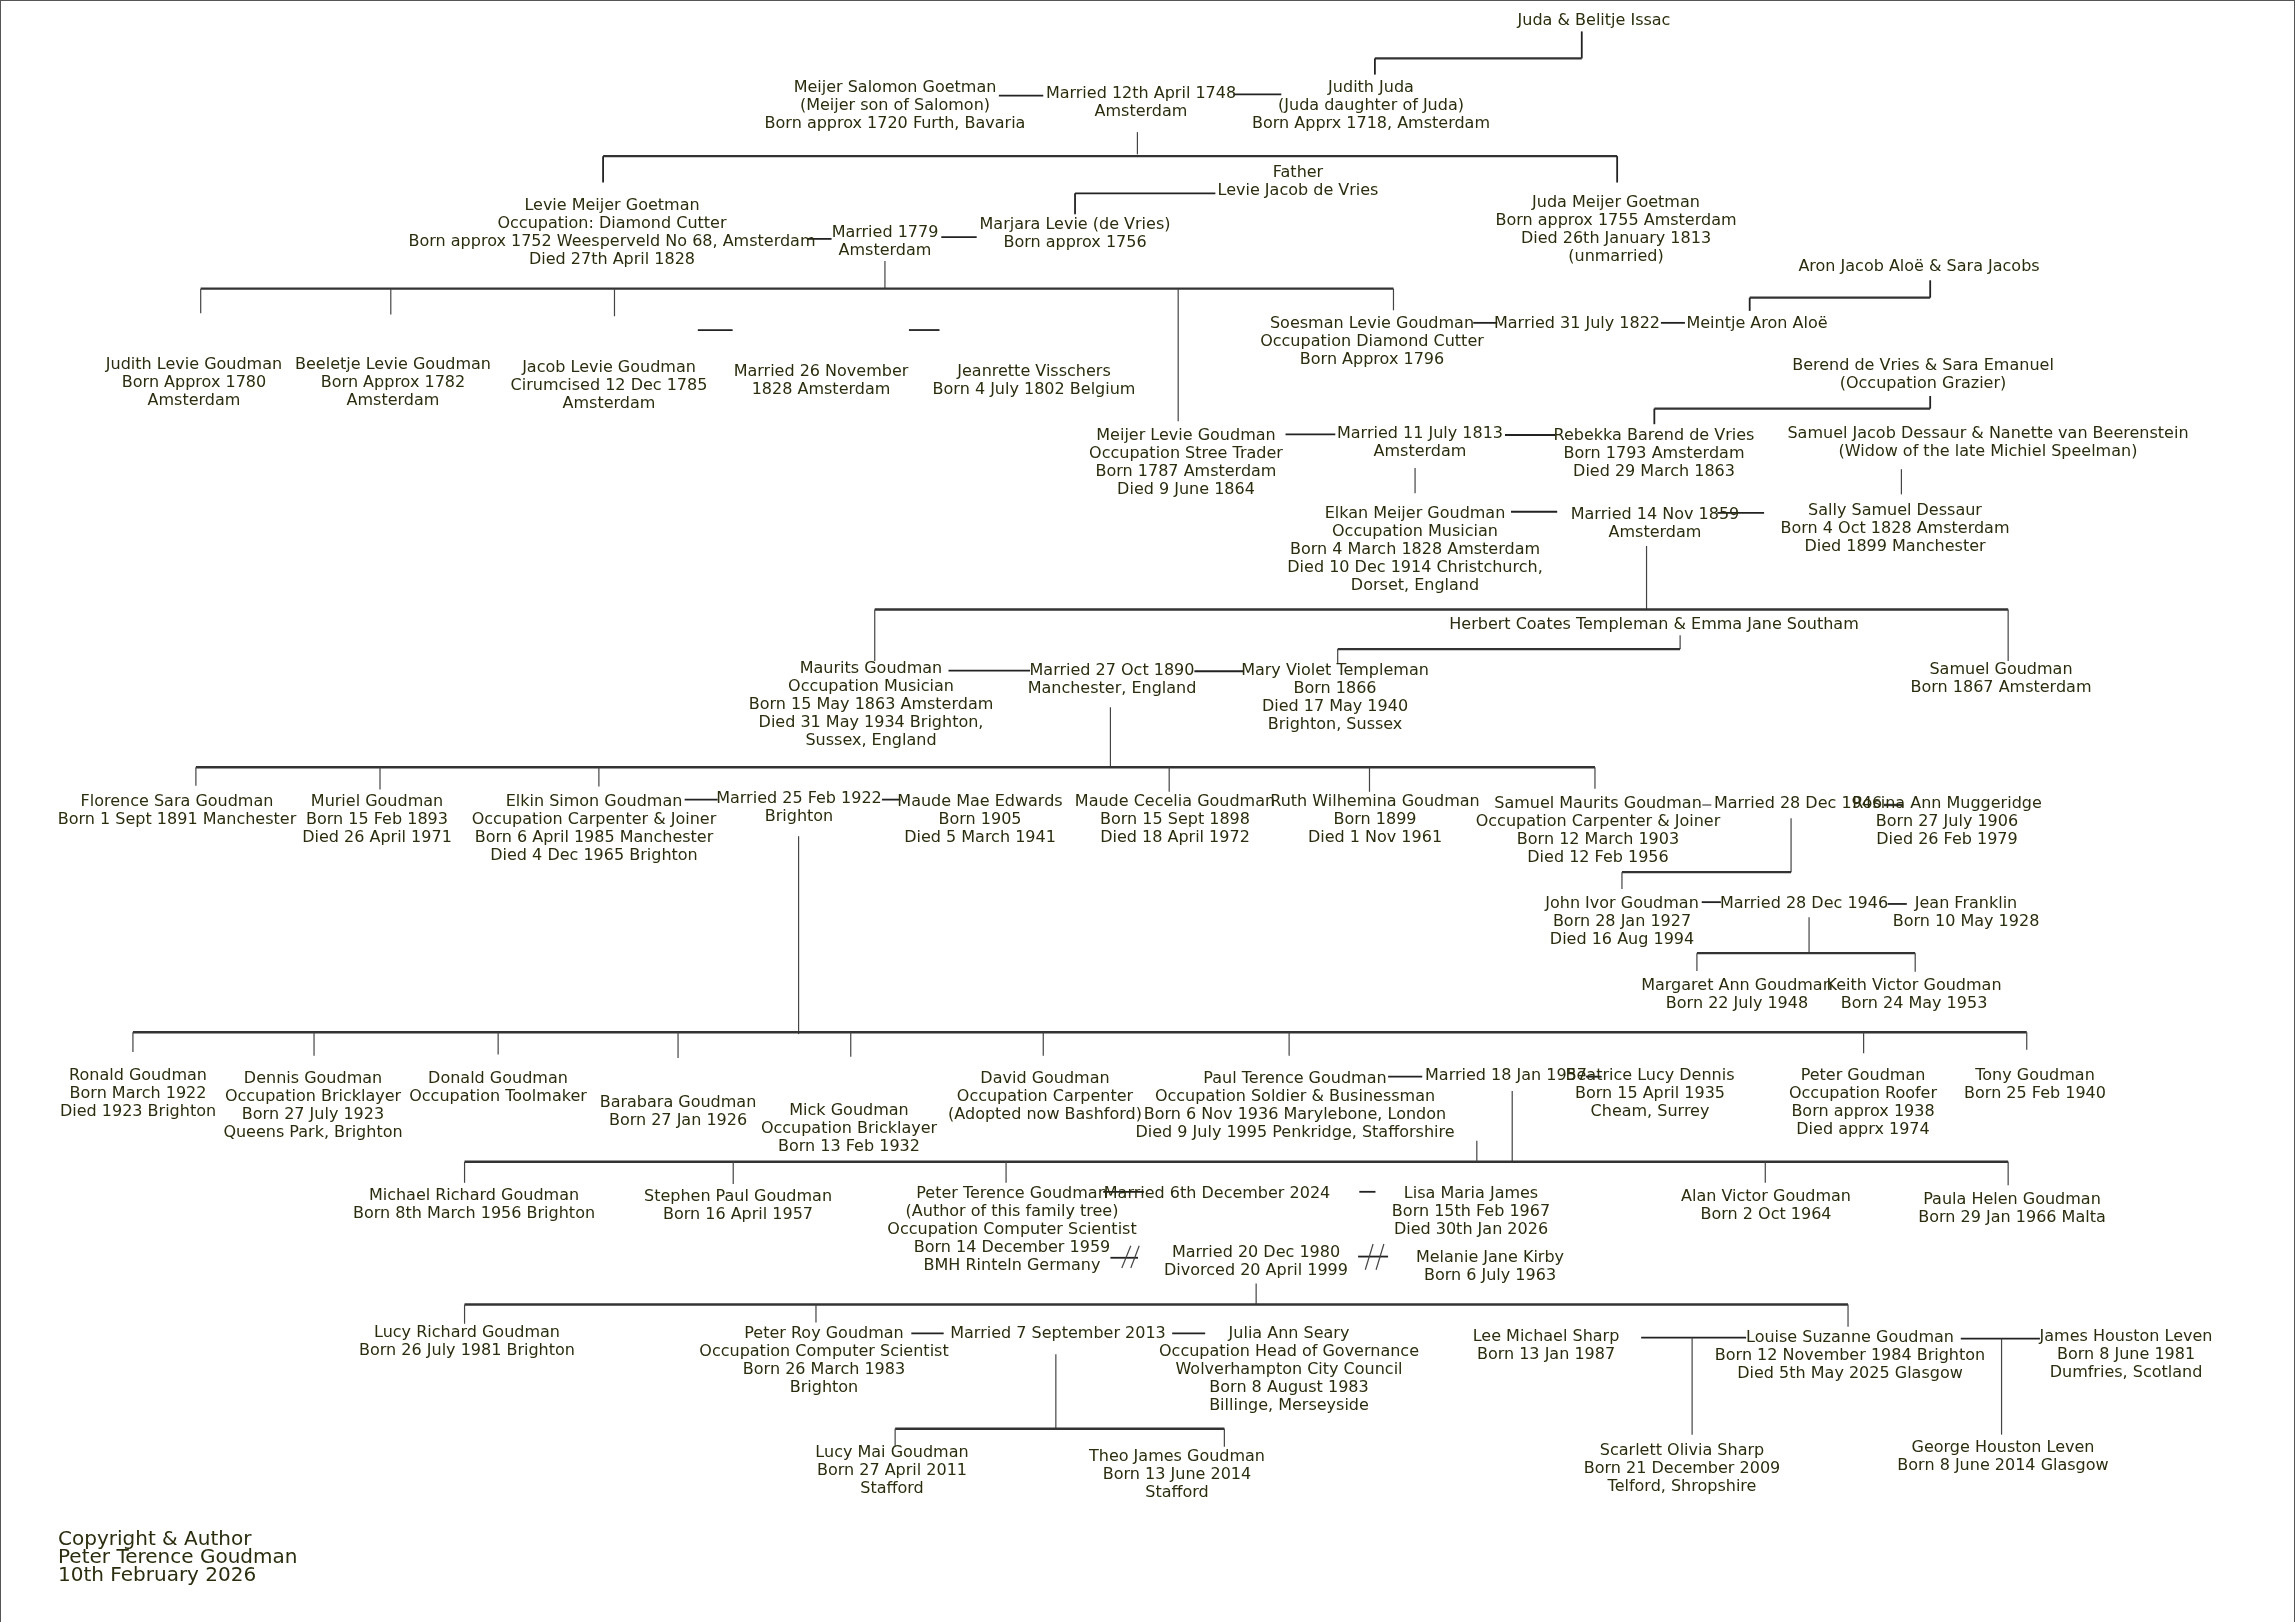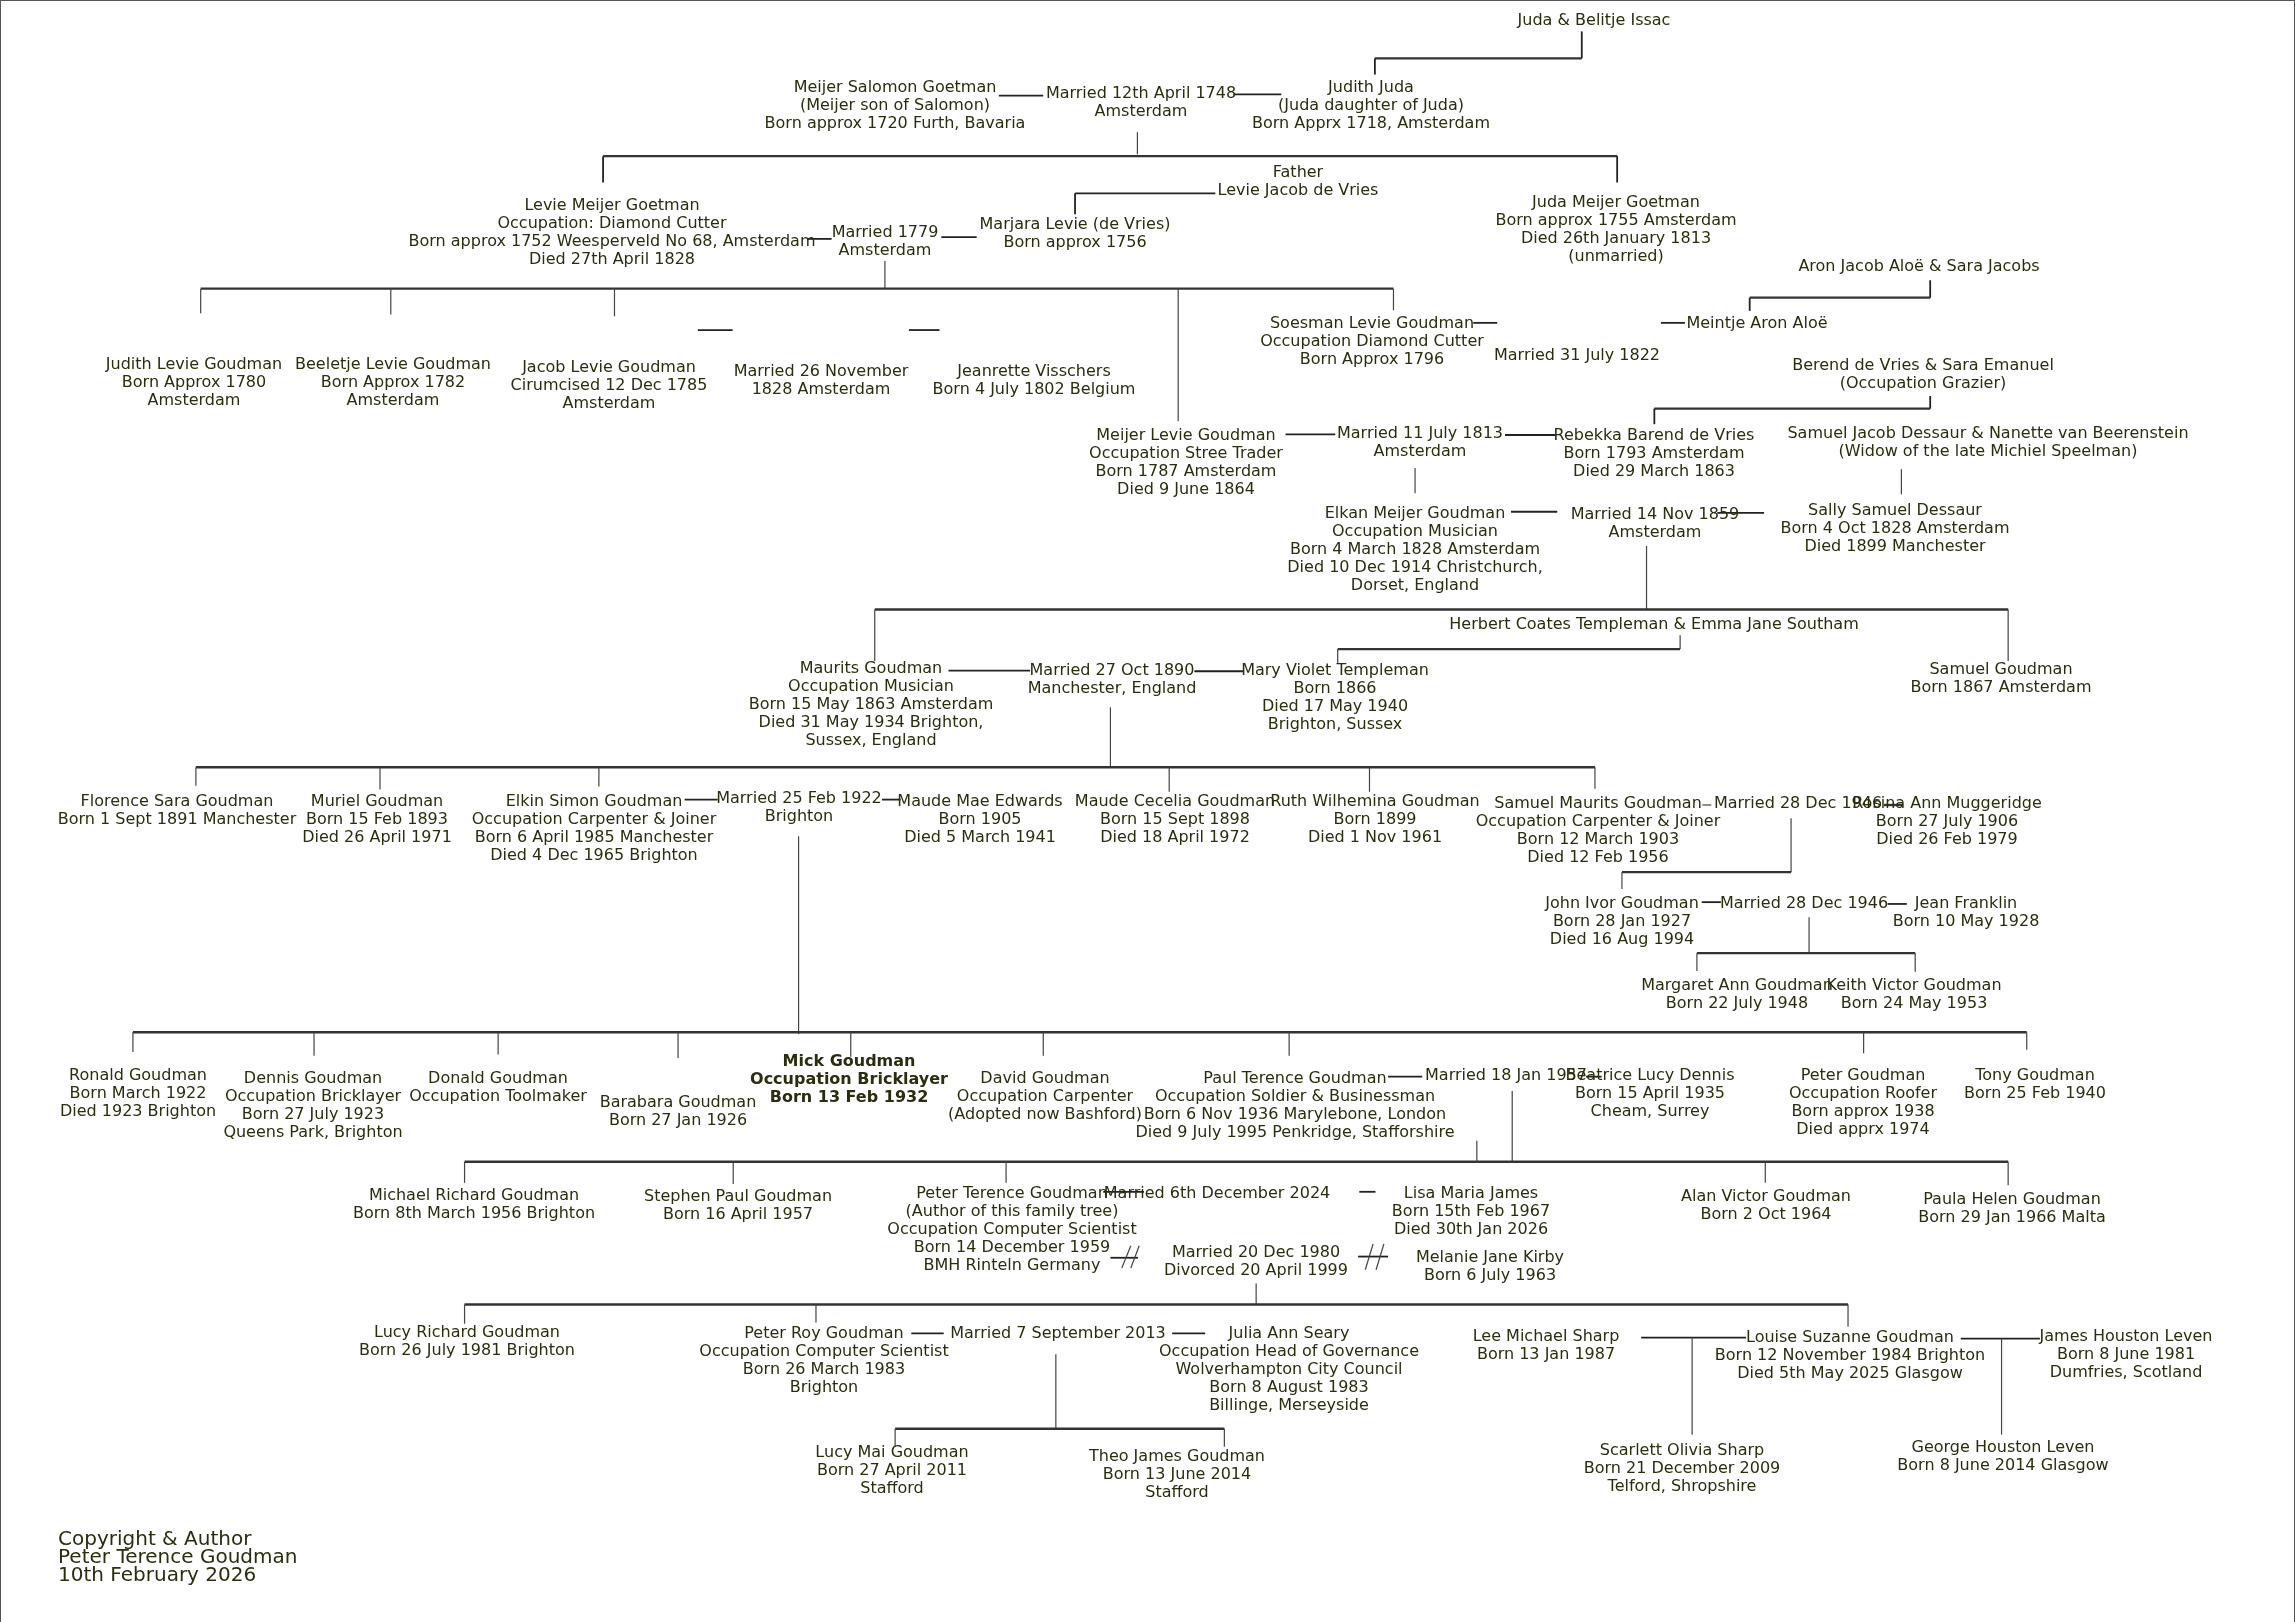--- a/index.html
+++ b/index.html
@@ -249,21 +249,21 @@
       </div>
       <div class="node" style="left: 1033px; top: 361px;">
         <span class="line">Jeanrette Visschers</span>
         <span class="line">Born 4 July 1802 Belgium</span>
       </div>
       <div class="node" style="left: 1371px; top: 313px;">
         <span class="line">Soesman Levie Goudman</span>
         <span class="line">Occupation Diamond Cutter</span>
         <span class="line">Born Approx 1796</span>
       </div>
-      <div class="node" style="left: 1576px; top: 313px; margin-top: 32px;">
+      <div class="node" style="left: 1576px; top: 313px;">
         <span class="line">Married 31 July 1822</span>
       </div>
       <div class="node" style="left: 1756px; top: 313px;">
         <span class="line">Meintje Aron Aloë</span>
       </div>
       <div class="node" style="left: 1922px; top: 355px;">
         <span class="line">Berend de Vries &amp; Sara Emanuel</span>
         <span class="line">(Occupation Grazier)</span>
       </div>
       <div class="node" style="left: 1185px; top: 425px;">
@@ -405,21 +405,21 @@
         <span class="line">Queens Park, Brighton</span>
       </div>
       <div class="node" style="left: 497px; top: 1068px;">
         <span class="line">Donald Goudman</span>
         <span class="line">Occupation Toolmaker</span>
       </div>
       <div class="node" style="left: 677px; top: 1068px; margin-top: 24px;">
         <span class="line">Barabara Goudman</span>
         <span class="line">Born 27 Jan 1926</span>
       </div>
-      <div class="node" style="left: 848px; top: 1051px; font-weight: bold;">
+      <div class="node" style="left: 848px; top: 1100px;">
         <span class="line">Mick Goudman</span>
         <span class="line">Occupation Bricklayer</span>
         <span class="line">Born 13 Feb 1932</span>
       </div>
       <div class="node" style="left: 1044px; top: 1068px;">
         <span class="line">David Goudman</span>
         <span class="line">Occupation Carpenter</span>
         <span class="line">(Adopted now Bashford)</span>
       </div>
       <div class="node" style="left: 1294px; top: 1068px;">

